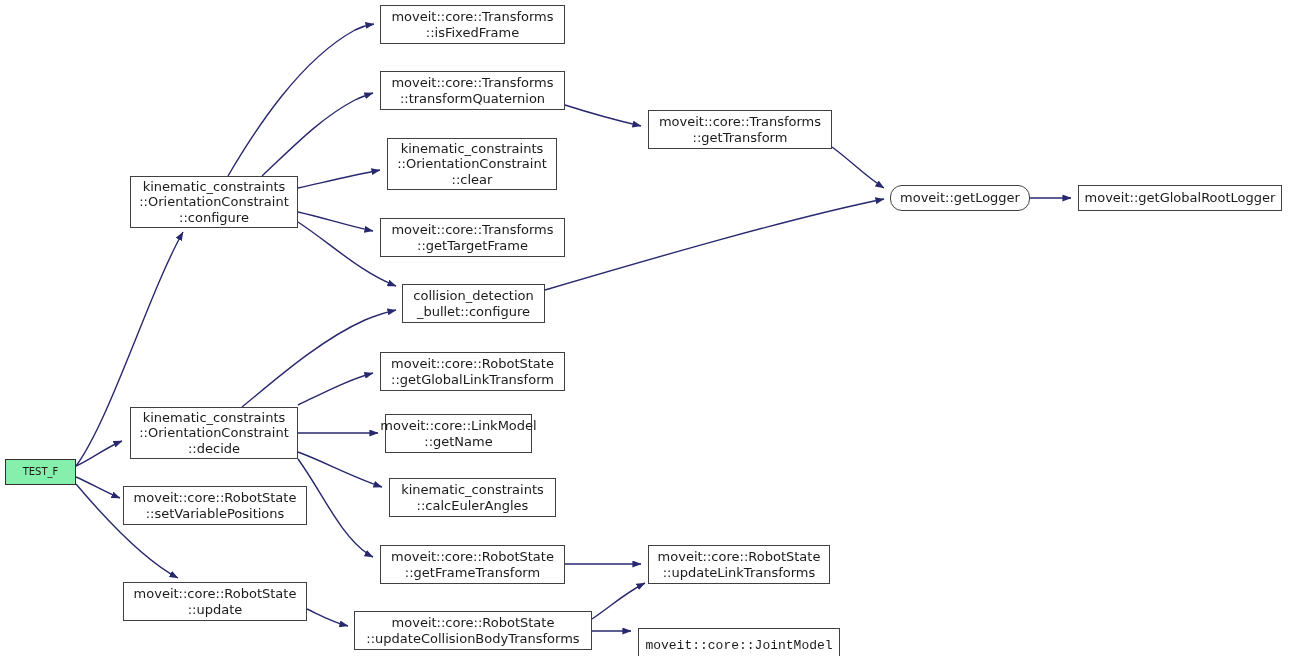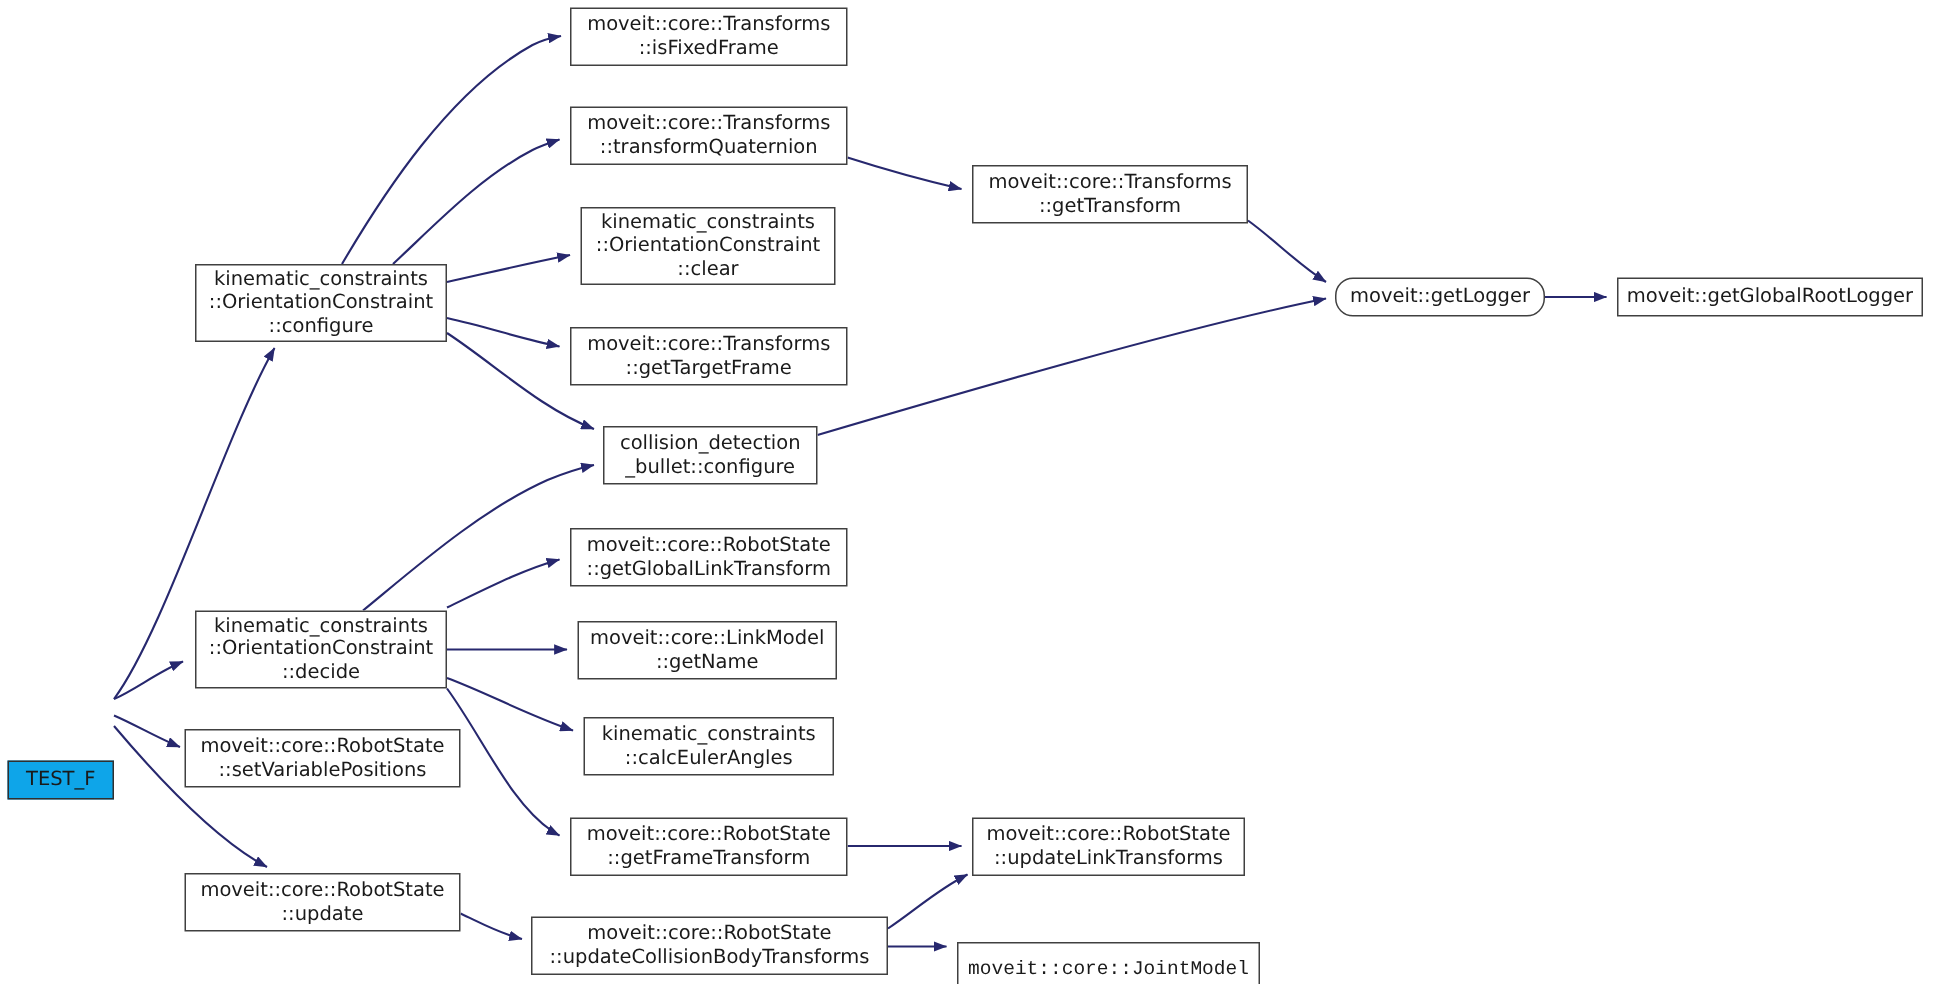--- a/index.html
+++ b/index.html
@@ -33,24 +33,23 @@
     align-items: center;
     justify-content: center;
     text-align: center;
     font-size: 13px;
     line-height: 15.5px;
     letter-spacing: 0px;
     white-space: pre-line;
     padding: 0 4px;
   }
   .graph-node.root-node {
-    background: #0ea5e9;
+    background: #86efac;
     border: 1px solid #303030;
-    font-size: 13px;
-    margin-top: 48px;
+    font-size: 10px;
   }
 </style>
 </head>
 <body>
 
 <div id="graph-canvas">
 
   <svg id="edge-layer" viewBox="0 0 1297 656" xmlns="http://www.w3.org/2000/svg">
     <defs>
       <marker id="arrowhead" markerWidth="9" markerHeight="7" refX="8.6" refY="3.5" orient="auto" markerUnits="userSpaceOnUse">
@@ -101,21 +100,21 @@
 ::transformQuaternion</div>
       <div class="graph-node" style="left: 387px; top: 138px; width: 170px; height: 52px;">kinematic_constraints
 ::OrientationConstraint
 ::clear</div>
       <div class="graph-node" style="left: 380px; top: 218px; width: 185px; height: 39px;">moveit::core::Transforms
 ::getTargetFrame</div>
       <div class="graph-node" style="left: 402px; top: 284px; width: 143px; height: 39px;">collision_detection
 _bullet::configure</div>
       <div class="graph-node" style="left: 380px; top: 352px; width: 185px; height: 39px;">moveit::core::RobotState
 ::getGlobalLinkTransform</div>
-      <div class="graph-node" style="left: 385px; top: 414px; width: 173px; height: 39px;">moveit::core::LinkModel
+      <div class="graph-node" style="left: 385px; top: 414px; width: 147px; height: 39px;">moveit::core::LinkModel
 ::getName</div>
       <div class="graph-node" style="left: 389px; top: 478px; width: 167px; height: 39px;">kinematic_constraints
 ::calcEulerAngles</div>
       <div class="graph-node" style="left: 380px; top: 545px; width: 185px; height: 39px;">moveit::core::RobotState
 ::getFrameTransform</div>
       <div class="graph-node" style="left: 354px; top: 611px; width: 238px; height: 39px;">moveit::core::RobotState
 ::updateCollisionBodyTransforms</div>
       <div class="graph-node" style="left: 648px; top: 110px; width: 184px; height: 39px;">moveit::core::Transforms
 ::getTransform</div>
       <div class="graph-node" style="left: 648px; top: 545px; width: 182px; height: 39px;">moveit::core::RobotState

